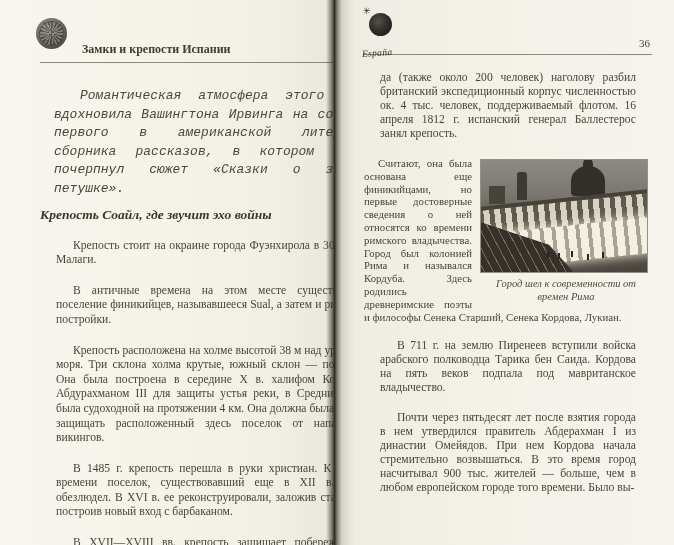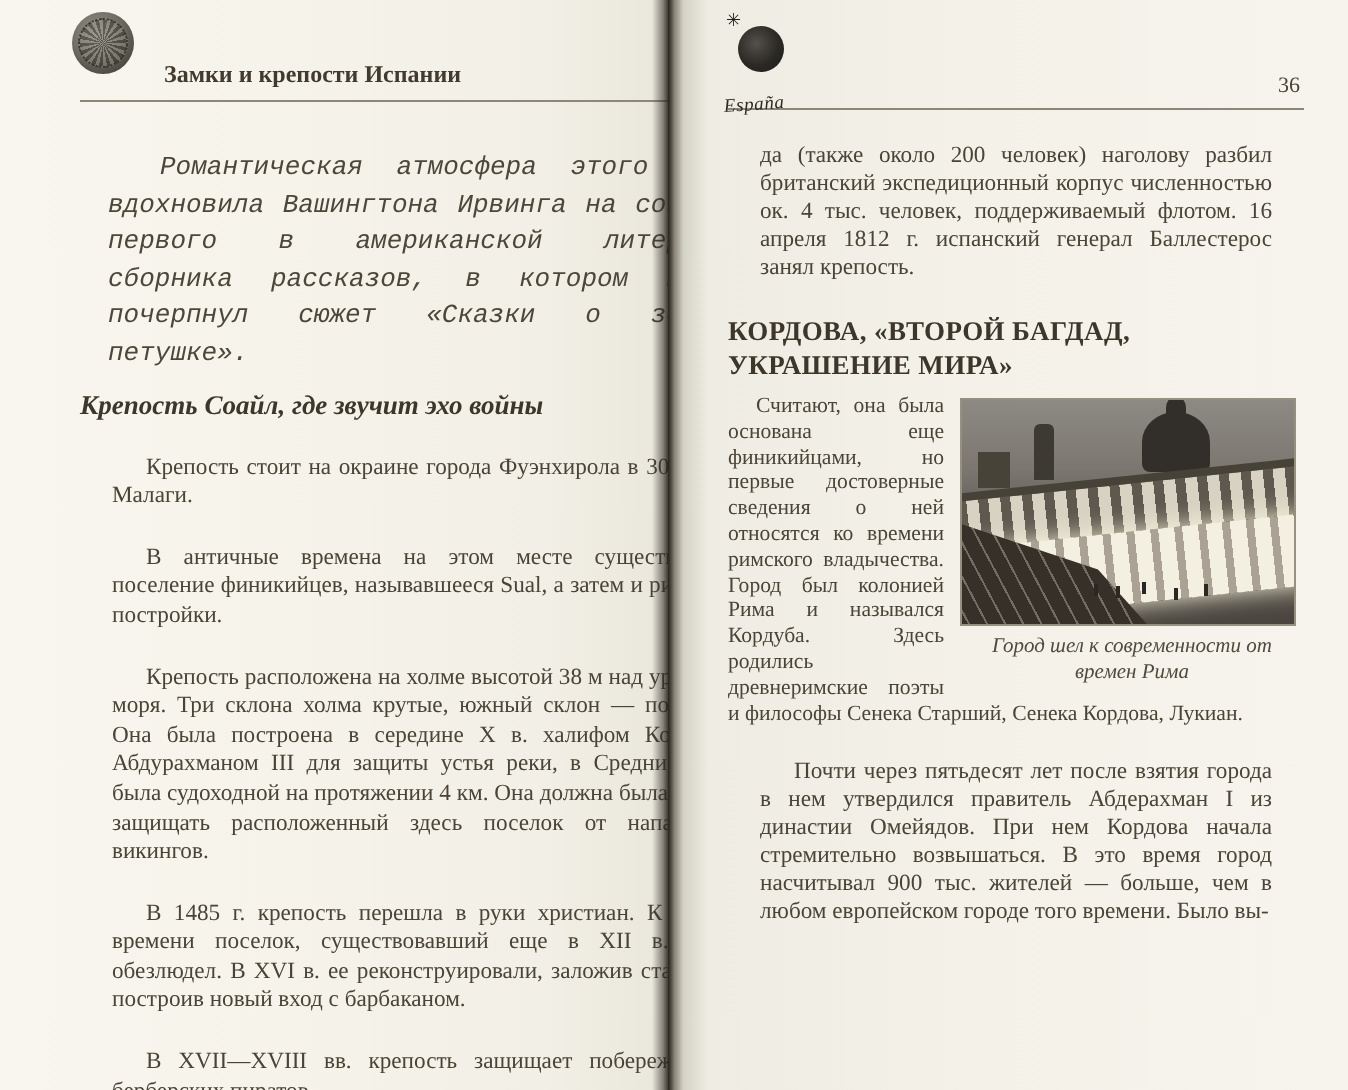--- a/index.html
+++ b/index.html
@@ -1,19 +1,19 @@
 <!DOCTYPE html>
 <html><head>
 <meta charset="utf-8">
 <style>
   html,body{margin:0;padding:0;background:#f7f5ee;}
   .spread{position:relative;width:674px;height:545px;overflow:hidden;
     font-family:"Liberation Serif","DejaVu Serif",serif;color:#4a4437;}
   .page{position:absolute;top:0;height:545px;box-sizing:border-box;}
-  .page-left{left:0;width:388px;padding:4px 6px 0 40px;
+  .page-left{left:0;width:388px;padding:16px 6px 0 40px;
     background:linear-gradient(90deg,#f8f6ee 0%,#f2f0e6 70%,#e6e3d7 92%,#c0bdaf 98%,#8a8779 100%);}
   .page-right{left:334px;width:340px;padding:8px 22px 0 30px;
     background:linear-gradient(90deg,#847d6e 0%,#d3d0c3 2%,#efede3 6%,#f3f1e8 45%,#f6f4ec 100%);}
   .spine{position:absolute;left:326px;top:0;width:16px;height:545px;z-index:6;
     background:linear-gradient(90deg,rgba(50,46,38,0) 0%,rgba(45,42,35,.55) 35%,rgba(35,32,26,.9) 52%,rgba(80,75,62,.35) 70%,rgba(0,0,0,0) 100%);}
 
   
   .pageheader{position:relative;height:46px;border-bottom:1px solid #8d8779;margin-bottom:4px;}
   .htitle{position:absolute;left:42px;bottom:5px;font-weight:bold;font-size:12px;color:#413b2f;}
   .pagenum{position:absolute;right:2px;bottom:5px;font-size:11px;color:#4a4437;}
@@ -92,34 +92,34 @@
   <div class="page page-right">
     <div class="pageheader">
       <span class="logo">
         <span class="logo-star">✳</span>
         <span class="logo-circle"></span>
         <span class="logo-script">España</span>
       </span>
       <span class="pagenum">36</span>
     </div>
     <p class="body-p noindent">да (также около 200 человек) наголову разбил британский экспедиционный корпус численностью ок. 4 тыс. человек, поддерживаемый флотом. 16 апреля 1812 г. испанский генерал Баллестерос занял крепость.</p>
-    <div class="cordoba-head">КОРДОВА, «ВТОРОЙ БАГДАД, УКРАШЕНИЕ МИРА»</div>
     <div class="colwrap">
       <figure class="photo-fig" style="margin:2px 0 0 8px;">
         <div class="photo">
           <div class="ph-dome"></div>
           <div class="ph-tower"></div>
           <div class="ph-tower2"></div>
           <div class="ph-upper"></div>
           <div class="ph-lower"></div>
           <div class="ph-plaza"></div>
           <div class="ph-figs"></div>
         </div>
         <figcaption class="photo-caption">Город шел к современности от времен Рима</figcaption>
       </figure>
       <p class="col-p">Считают, она была основана еще финикийцами, но первые достоверные сведения о ней относятся ко времени римского владычества. Город был колонией Рима и назывался Кордуба. Здесь родились древнеримские поэты и философы Сенека Старший, Сенека Кордова, Лукиан.</p>
     </div>
     <div class="bottom-ps">
+      <p class="body-p">В 711 г. на землю Пиренеев вступили войска арабского полководца Тарика бен Саида. Кордова на пять веков подпала под мавританское владычество.</p>
       <p class="body-p">Почти через пятьдесят лет после взятия города в нем утвердился правитель Абдерахман I из династии Омейядов. При нем Кордова начала стремительно возвышаться. В это время город насчитывал 900 тыс. жителей — больше, чем в любом европейском городе того времени. Было вы-</p>
     </div>
   </div>
 
 </div>
 
 </body></html>

